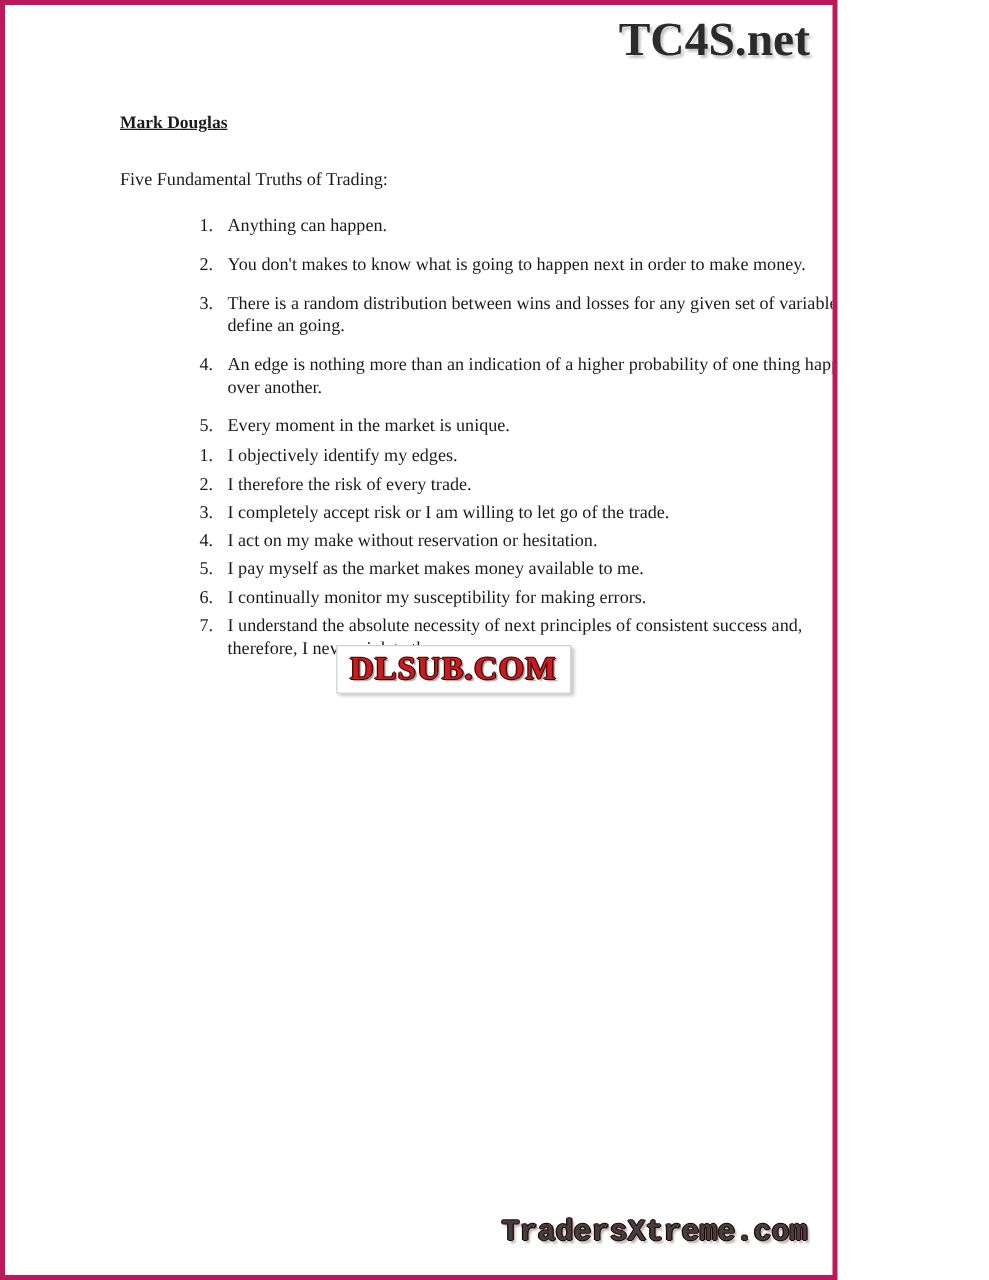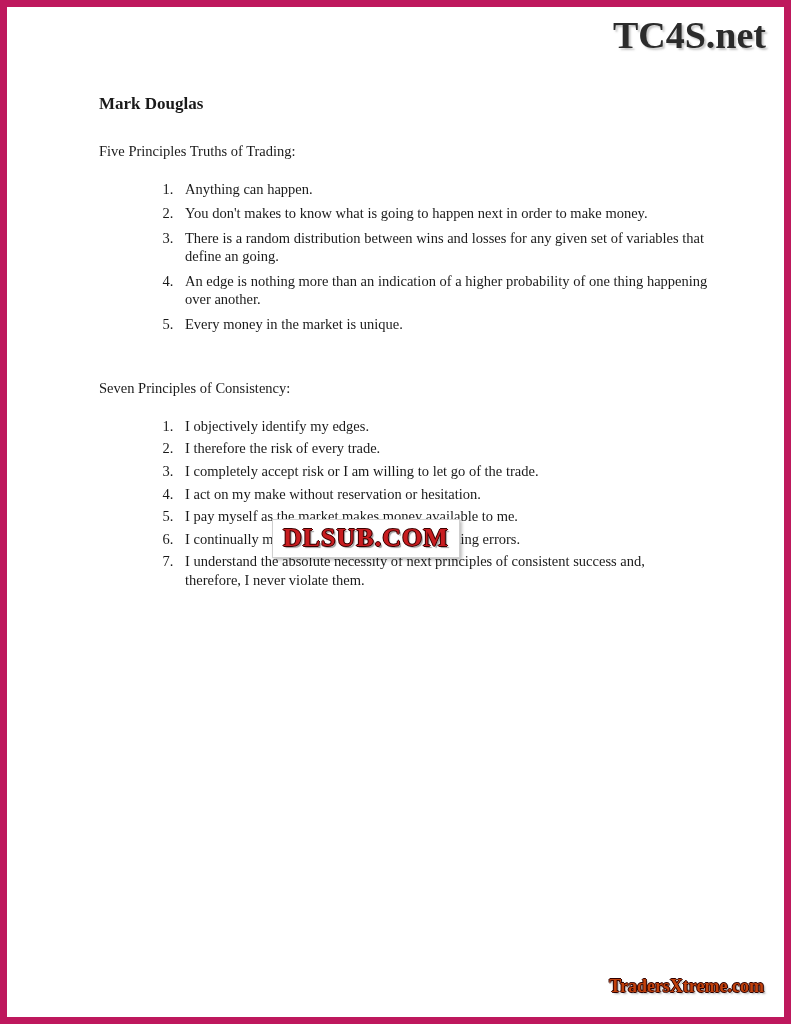--- a/index.html
+++ b/index.html
@@ -5,25 +5,25 @@
   html, body {
     margin: 0;
     padding: 0;
     background: #ffffff;
   }
   body {
     font-family: "Liberation Serif", serif;
   }
   .page {
     position: relative;
-    width: 791px;
+    width: 670px;
     height: 1024px;
     background: #ffffff;
     overflow: hidden;
-    border: 7px solid #be185d;
+    border: 4px solid #be185d;
     box-sizing: border-box;
   }
 
   
   .tc4s-watermark {
     position: absolute;
     top: 6px;
     right: 18px;
     font-family: "Liberation Serif", serif;
     font-size: 38px;
@@ -39,37 +39,38 @@
     position: absolute;
     left: 92px;
     top: 86px;
     width: 620px;
     font-size: 14.5px;
     color: #1a1a1a;
     line-height: 1.35;
   }
   .author {
     font-weight: bold;
-    font-size: 17px;
+    font-size: 14px;
     margin: 0 0 26px 0;
+    text-decoration: underline;
   }
   .section-heading {
     margin: 0 0 18px 0;
     font-size: 14.5px;
   }
   .section-heading.second {
     margin-top: 46px;
   }
   ol.list {
     margin: 0;
     padding: 0 0 0 78px;
     list-style-position: outside;
   }
   ol.list li {
-    margin: 0 0 6px 0;
+    margin: 12px 0 6px 0;
     padding-left: 8px;
     font-size: 14.5px;
     line-height: 1.28;
   }
   ol.list.tight li {
     margin: 0 15px 4px 0;
   }
 
   
   .dlsub-watermark {
@@ -93,55 +94,54 @@
     white-space: nowrap;
     box-shadow: 2px 2px 3px rgba(0,0,0,0.25);
     text-align: center;
   }
 
   
   .tx-watermark {
     position: absolute;
     right: 20px;
     bottom: 20px;
-    font-family: Liberation Serif, serif;
-    font-size: 18px;
+    font-family: Liberation Mono, monospace;
+    font-size: 24px;
     font-weight: bold;
-    color: #c2410c;
+    color: #404040;
     text-shadow:
        1px 0 0 #2e0000,
       -1px 0 0 #2e0000,
        0 1px 0 #2e0000,
        0 -1px 0 #2e0000,
        2px 2px 2px rgba(90,90,90,0.5);
     white-space: nowrap;
   }
 </style>
 </head>
 <body>
 
 <div class="page">
 
   <div class="tc4s-watermark">TC4S.net</div>
 
   <div class="doc">
 
     <p class="author">Mark Douglas</p>
 
-    <p class="section-heading">Five Principles Truths of Trading:</p>
+    <p class="section-heading">Five Fundamental Truths of Trading:</p>
 
     <ol class="list">
       <li>Anything can happen.</li>
       <li>You don't makes to know what is going to happen next in order to make money.</li>
       <li>There is a random distribution between wins and losses for any given set of variables that define an going.</li>
       <li>An edge is nothing more than an indication of a higher probability of one thing happening over another.</li>
-      <li>Every money in the market is unique.</li>
+      <li>Every moment in the market is unique.</li>
     </ol>
 
-    <p class="section-heading second">Seven Principles of Consistency:</p>
 
     <ol class="list tight">
       <li>I objectively identify my edges.</li>
       <li>I therefore the risk of every trade.</li>
       <li>I completely accept risk or I am willing to let go of the trade.</li>
       <li>I act on my make without reservation or hesitation.</li>
       <li>I pay myself as the market makes money available to me.</li>
       <li>I continually monitor my susceptibility for making errors.</li>
       <li>I understand the absolute necessity of next principles of consistent success and, therefore, I never violate them.</li>
     </ol>

